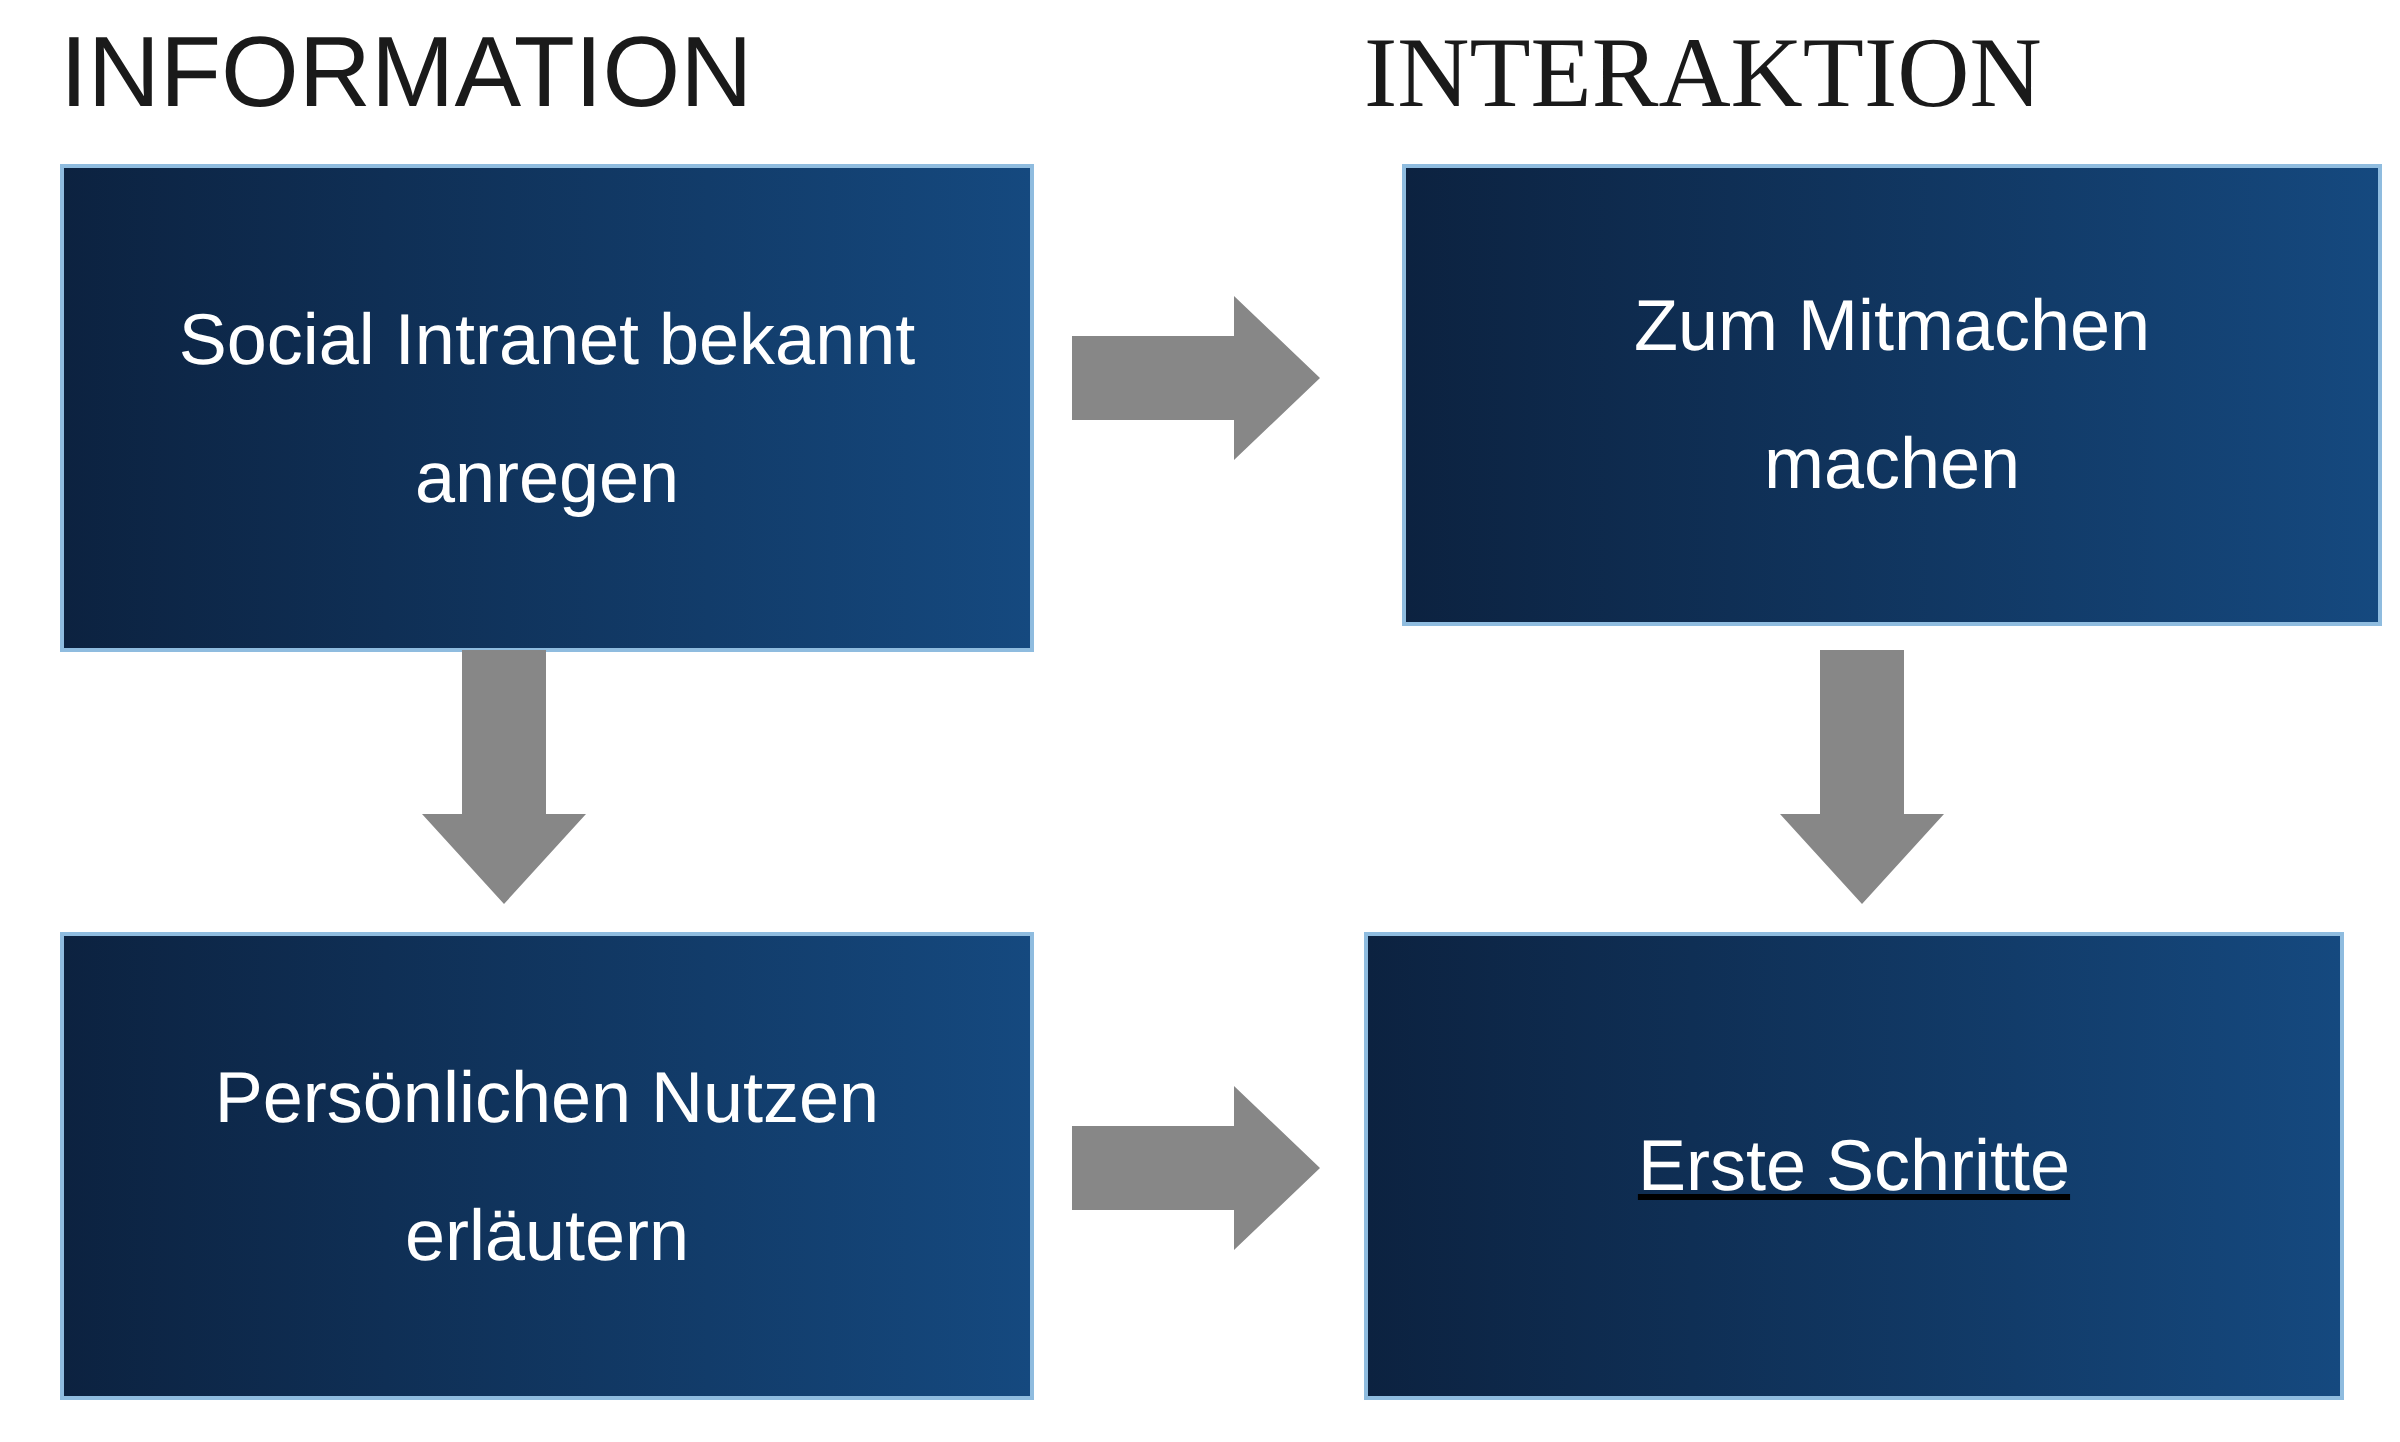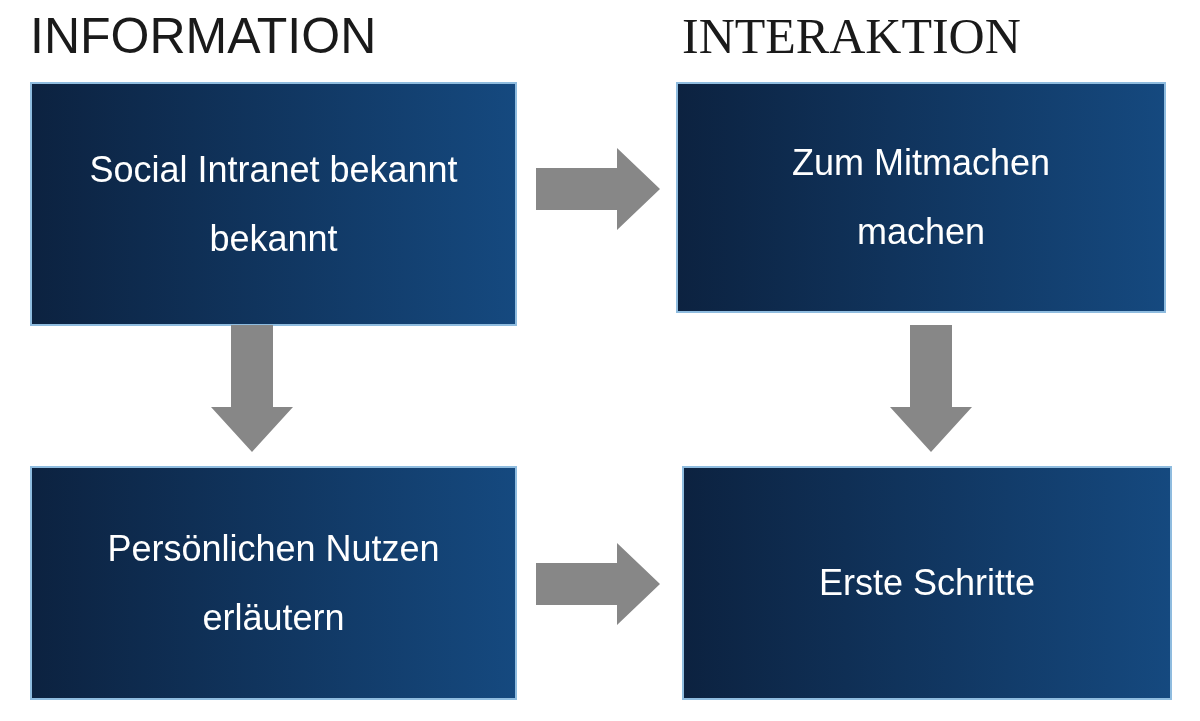--- a/index.html
+++ b/index.html
@@ -37,23 +37,23 @@
     background: linear-gradient(to right,
       var(--box-grad-left, #0c2240),
       var(--box-grad-right, #15497f));
     display: flex;
     flex-direction: column;
     justify-content: center;
     align-items: center;
     gap: 31px;
   }
   .box-tl { left: 30px;  top: 82px;  width: 487px; height: 244px; }
-  .box-tr { left: 676px; top: 82px;  width: 490px; height: 231px; }
+  .box-tr { left: 701px; top: 82px;  width: 490px; height: 231px; }
   .box-bl { left: 30px;  top: 466px; width: 487px; height: 234px; justify-content: center; }
-  .box-br { left: 682px; top: 466px; width: 490px; height: 234px; }
+  .box-br { left: 682px; top: 466px; width: 490px; height: 234px; text-decoration: underline; }
 
   .box-line {
     color: var(--box-text, #ffffff);
     font-size: 36px;
     line-height: 38px;
     font-weight: 400;
     text-align: center;
     white-space: nowrap;
   }
 
@@ -70,21 +70,21 @@
 <body>
 
 <div class="canvas">
 
   <div class="heading heading-left">INFORMATION</div>
 
   <div class="heading heading-right">INTERAKTION</div>
 
   <div class="box box-tl">
     <div class="box-line">Social Intranet bekannt</div>
-    <div class="box-line">bekannt</div>
+    <div class="box-line">anregen</div>
   </div>
 
   <div class="box box-tr">
     <div class="box-line">Zum Mitmachen</div>
     <div class="box-line">machen</div>
   </div>
 
   <div class="box box-bl">
     <div class="box-line">Persönlichen Nutzen</div>
     <div class="box-line">erläutern</div>

